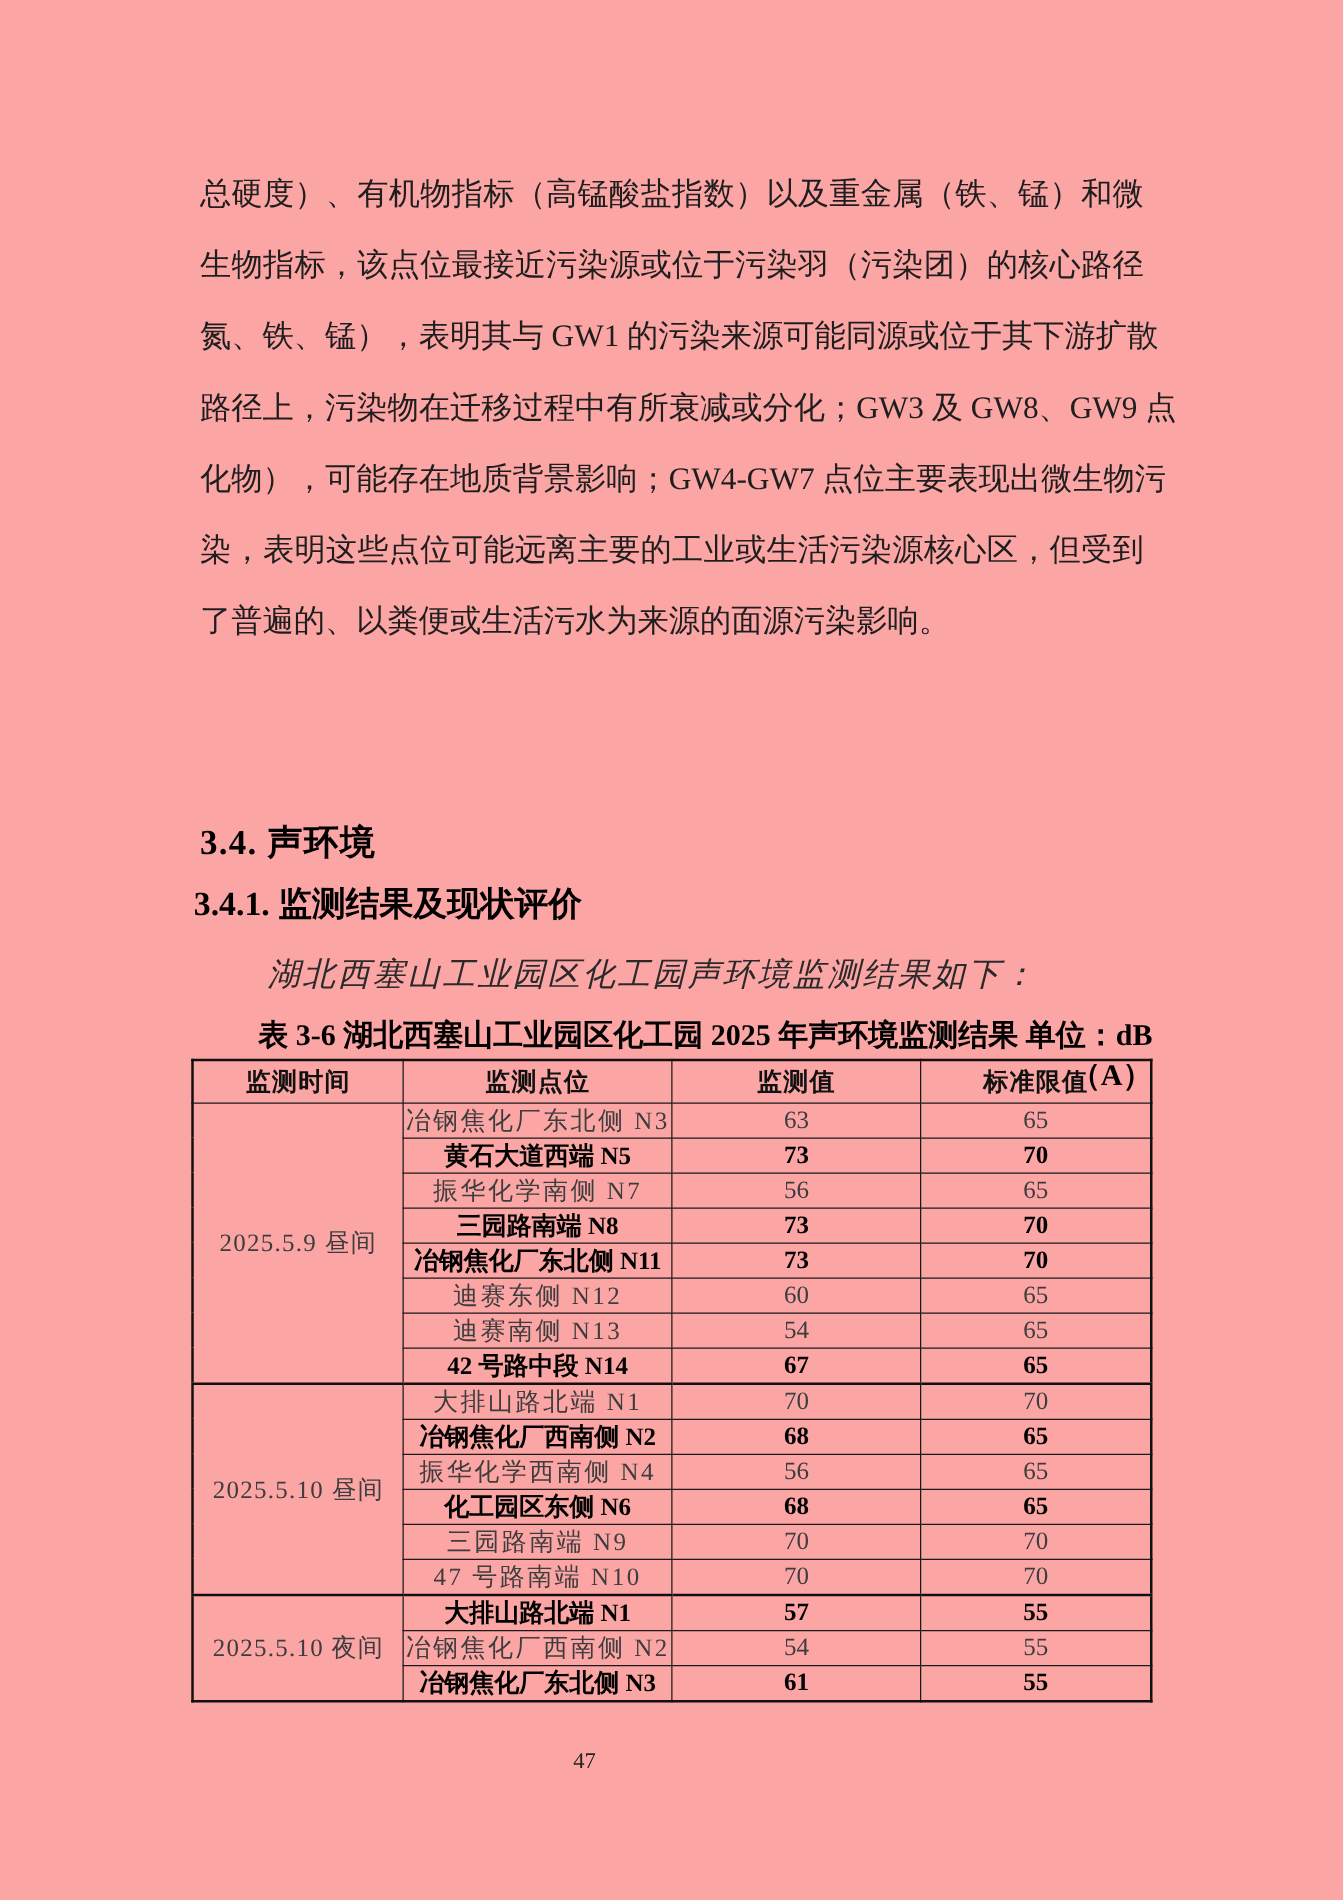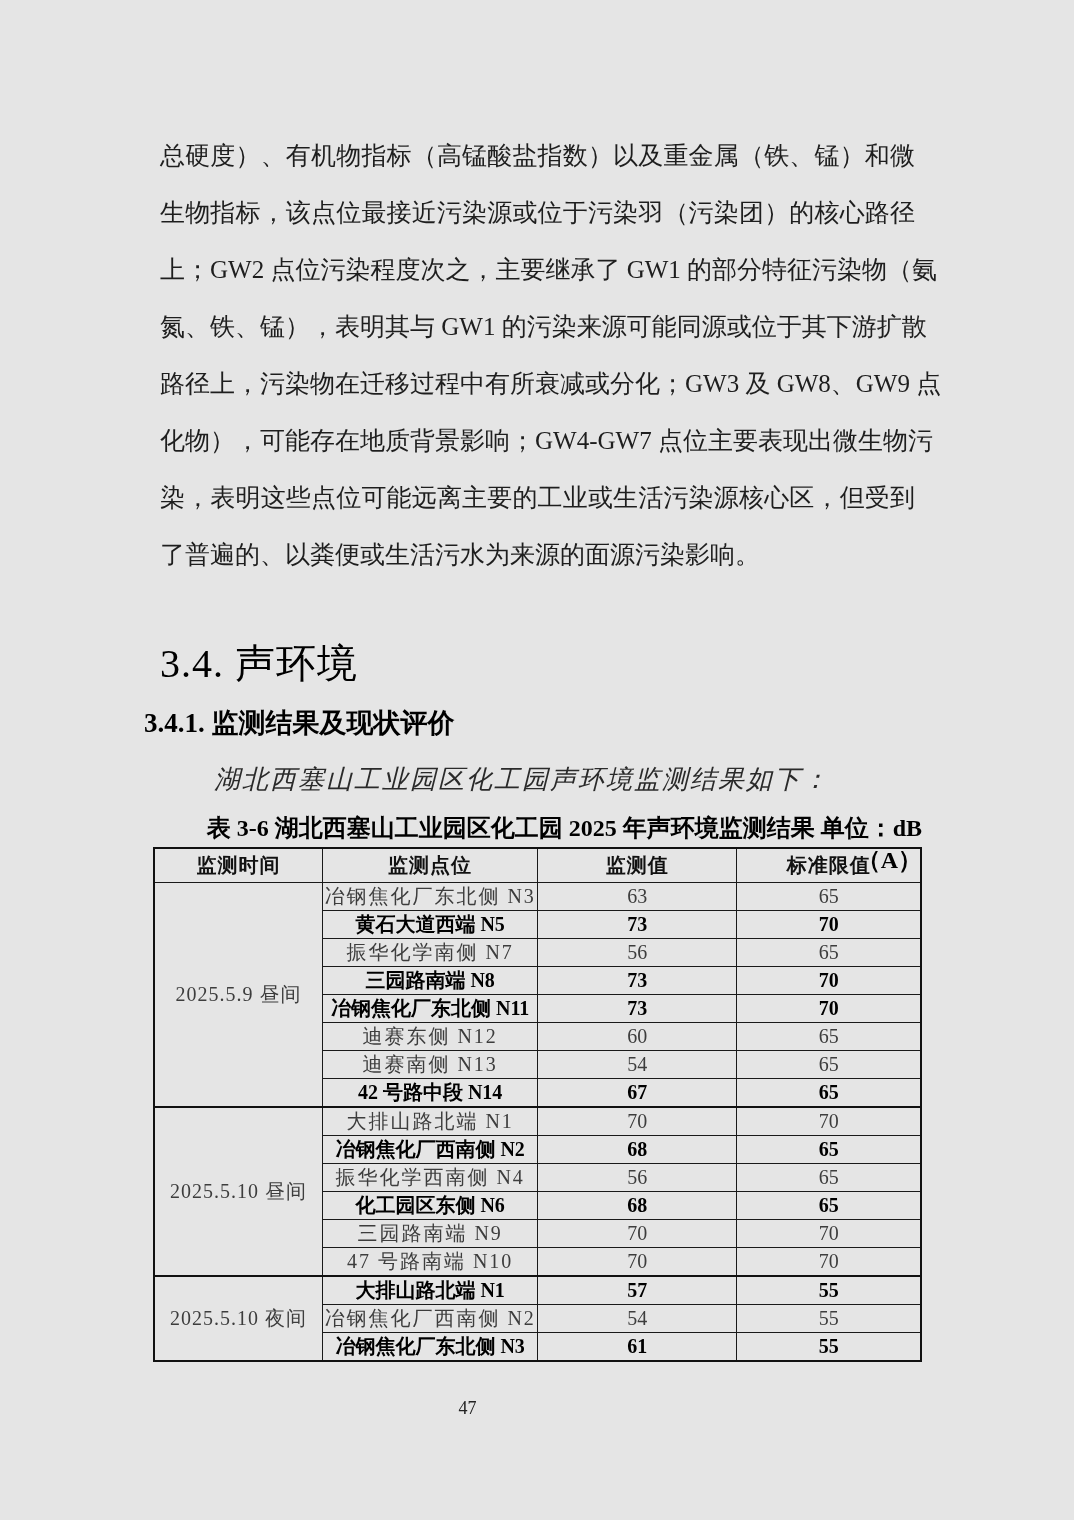--- a/index.html
+++ b/index.html
@@ -7,44 +7,44 @@
   body {
     width: 1074px; height: 1520px;
     font-family: "Liberation Serif", "DejaVu Serif", serif;
     color: #1b1b1b;
     position: relative;
     overflow: hidden;
   }
   .page {
     position: absolute; left: 0; top: 0;
     width: 1074px; height: 1520px;
-    background: #e5e5e5;
+    background: #fca5a5;
   }
   
   .body-text {
     position: absolute; left: 160px; top: 127px; width: 755px;
     font-size: 25px; line-height: 57px; color: #1e1e1e;
   }
   .body-text .line {
     text-align: justify;
     text-align-last: justify;
     height: 57px;
     white-space: nowrap;
   }
   .body-text .line.last {
     text-align-last: left;
   }
   
   .h2 {
-    position: absolute; left: 160px; top: 636px;
-    font-size: 40px; font-weight: normal; color: #000;
+    position: absolute; left: 160px; top: 655px;
+    font-size: 28px; font-weight: bold; color: #000;
     letter-spacing: 1px;
   }
   .h3 {
-    position: absolute; left: 144px; top: 705px;
+    position: absolute; left: 155px; top: 705px;
     font-size: 27px; font-weight: bold; color: #000;
   }
   .intro {
     position: absolute; left: 160px; top: 762px; width: 755px;
     font-size: 26px; color: #2a2a2a;
     text-indent: 54px;
     letter-spacing: 2px;
     font-style: italic;
   }
   .caption {
@@ -91,21 +91,20 @@
   }
 </style>
 </head>
 <body>
 
 <div class="page">
 
   <div class="body-text" id="body-text">
       <div class="line">总硬度）、有机物指标（高锰酸盐指数）以及重金属（铁、锰）和微</div>
       <div class="line">生物指标，该点位最接近污染源或位于污染羽（污染团）的核心路径</div>
-      <div class="line">上；GW2 点位污染程度次之，主要继承了 GW1 的部分特征污染物（氨</div>
       <div class="line">氮、铁、锰），表明其与 GW1 的污染来源可能同源或位于其下游扩散</div>
       <div class="line">路径上，污染物在迁移过程中有所衰减或分化；GW3 及 GW8、GW9 点</div>
       <div class="line">化物），可能存在地质背景影响；GW4-GW7 点位主要表现出微生物污</div>
       <div class="line">染，表明这些点位可能远离主要的工业或生活污染源核心区，但受到</div>
       <div class="line last">了普遍的、以粪便或生活污水为来源的面源污染影响。</div>
     </div>
 
   <div class="h2">3.4. 声环境</div>
 
   <div class="h3">3.4.1. 监测结果及现状评价</div>

